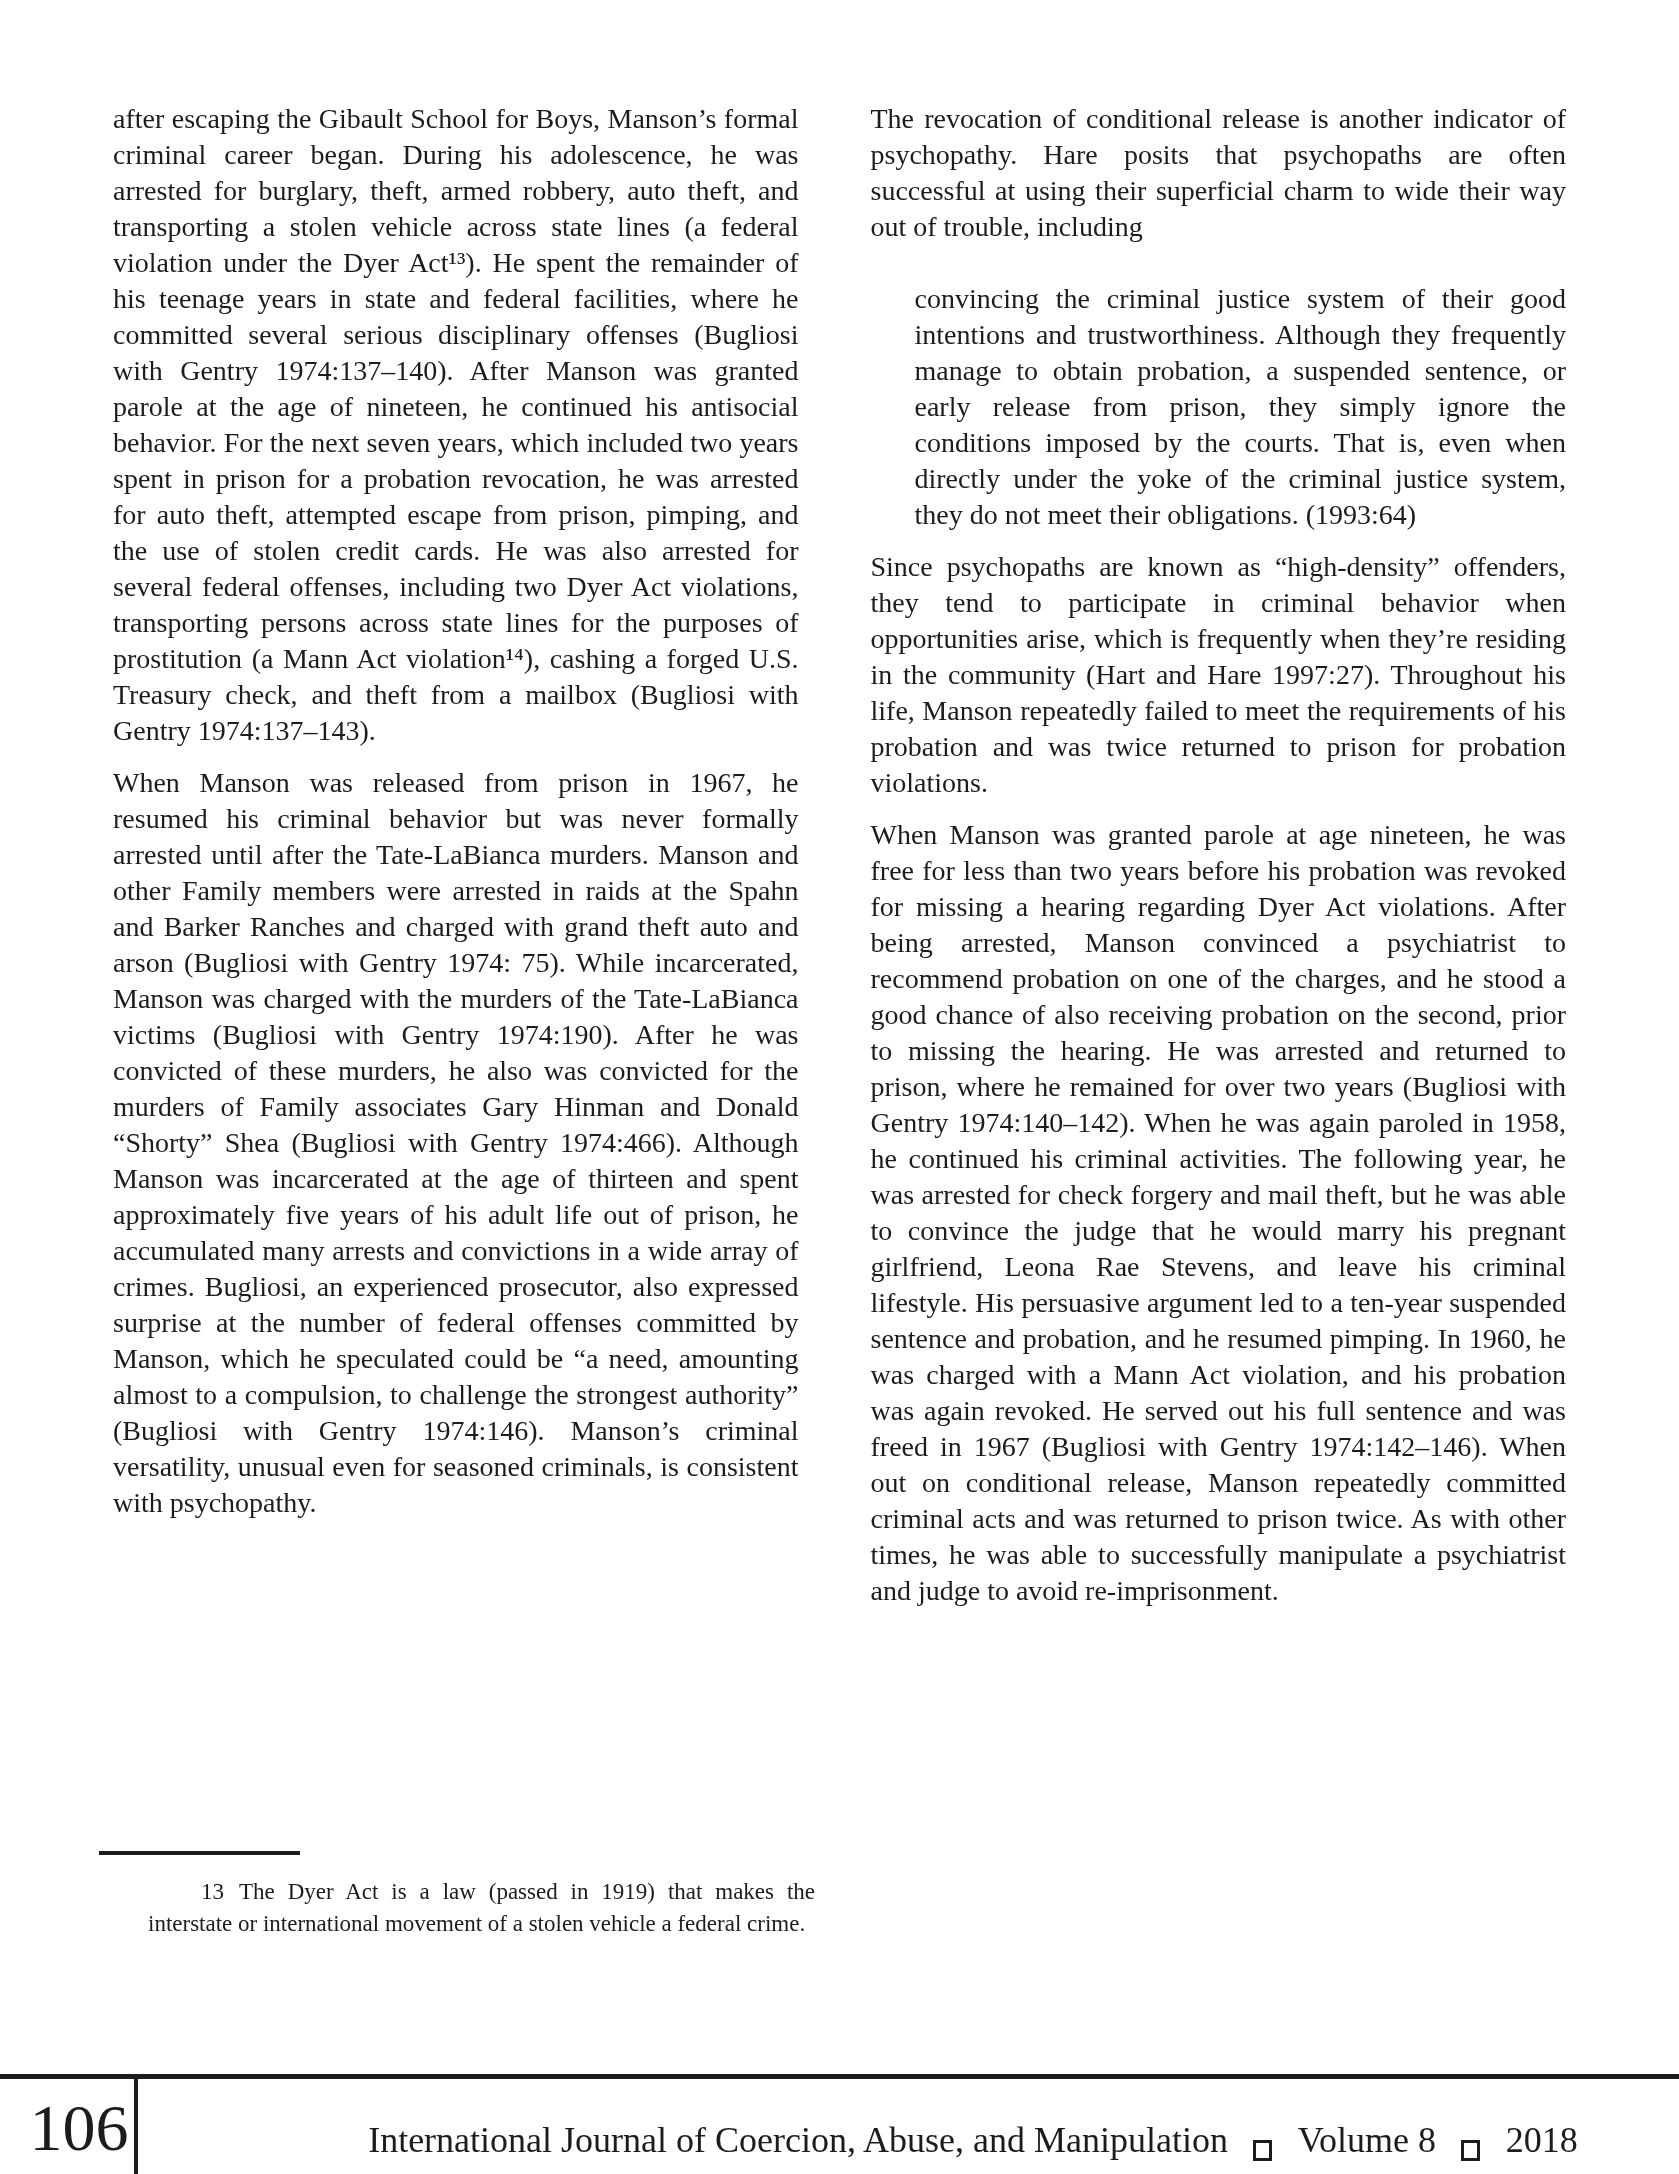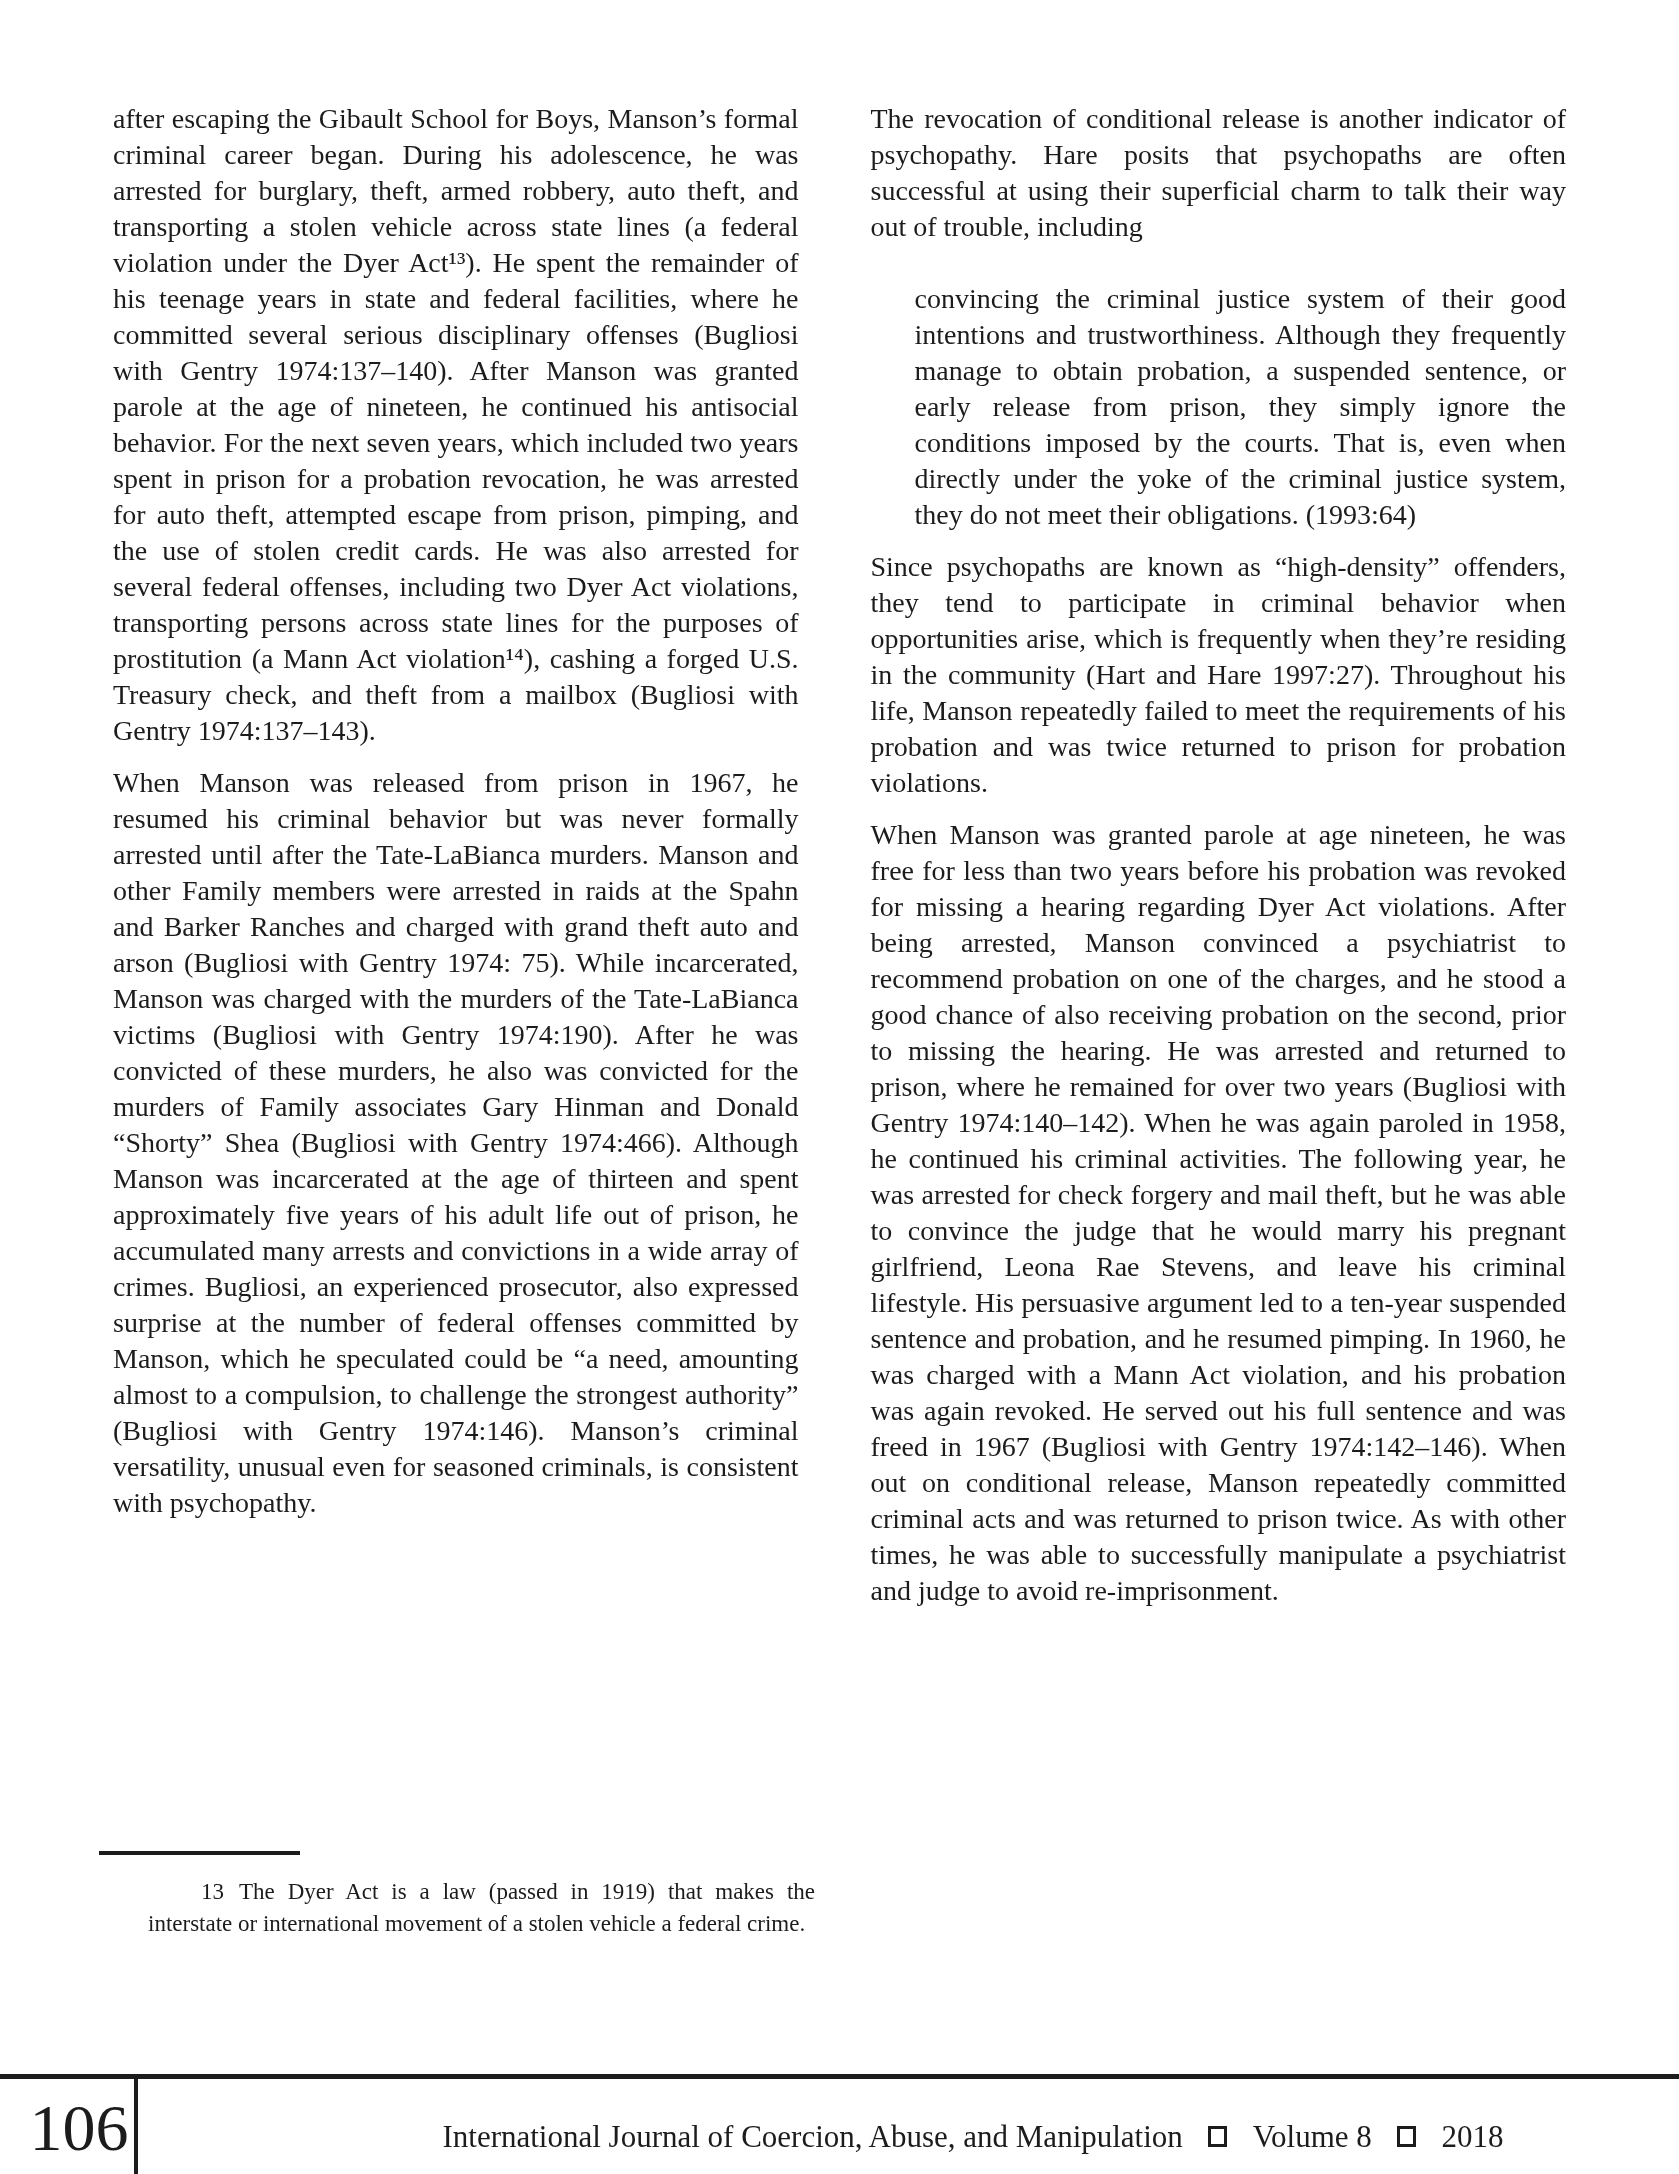--- a/index.html
+++ b/index.html
@@ -77,24 +77,24 @@
     text-align: center;
     font-size: 66px;
     line-height: 72px;
     padding-left: 12px;
   }
   .journal-line {
     position: absolute;
     left: 358px; top: 2112px;
     width: 1230px; height: 49px;
     display: flex;
-    align-items: center;
+    align-items: flex-end;
     justify-content: center;
     gap: 25.4px;
-    font-size: 31px;
+    font-size: 36px;
     white-space: nowrap;
   }
   .sq {
     display: inline-block;
     width: 13px; height: 15px;
     border: 3.3px solid #1c1c1c;
     flex: 0 0 auto;
   }
 </style>
 </head>
@@ -102,21 +102,21 @@
 
 <div class="page">
 
   <main class="columns">
     <section class="col col-left">
       <p class="para">after escaping the Gibault School for Boys, Manson’s formal criminal career began. During his adolescence, he was arrested for burglary, theft, armed robbery, auto theft, and transporting a stolen vehicle across state lines (a federal violation under the Dyer Act¹³). He spent the remainder of his teenage years in state and federal facilities, where he committed several serious disciplinary offenses (Bugliosi with Gentry 1974:137–140). After Manson was granted parole at the age of nineteen, he continued his antisocial behavior. For the next seven years, which included two years spent in prison for a probation revocation, he was arrested for auto theft, attempted escape from prison, pimping, and the use of stolen credit cards. He was also arrested for several federal offenses, including two Dyer Act violations, transporting persons across state lines for the purposes of prostitution (a Mann Act violation¹⁴), cashing a forged U.S. Treasury check, and theft from a mailbox (Bugliosi with Gentry 1974:137–143).</p>
       <p class="para">When Manson was released from prison in 1967, he resumed his criminal behavior but was never formally arrested until after the Tate-LaBianca murders. Manson and other Family members were arrested in raids at the Spahn and Barker Ranches and charged with grand theft auto and arson (Bugliosi with Gentry 1974: 75). While incarcerated, Manson was charged with the murders of the Tate-LaBianca victims (Bugliosi with Gentry 1974:190). After he was convicted of these murders, he also was convicted for the murders of Family associates Gary Hinman and Donald “Shorty” Shea (Bugliosi with Gentry 1974:466). Although Manson was incarcerated at the age of thirteen and spent approximately five years of his adult life out of prison, he accumulated many arrests and convictions in a wide array of crimes. Bugliosi, an experienced prosecutor, also expressed surprise at the number of federal offenses committed by Manson, which he speculated could be “a need, amounting almost to a compulsion, to challenge the strongest authority” (Bugliosi with Gentry 1974:146). Manson’s criminal versatility, unusual even for seasoned criminals, is consistent with psychopathy.</p>
     </section>
 
     <section class="col col-right">
-      <p class="para">The revocation of conditional release is another indicator of psychopathy. Hare posits that psychopaths are often successful at using their superficial charm to talk their way out of trouble, including</p>
+      <p class="para">The revocation of conditional release is another indicator of psychopathy. Hare posits that psychopaths are often successful at using their superficial charm to wide their way out of trouble, including</p>
       <blockquote class="quote">convincing the criminal justice system of their good intentions and trustworthiness. Although they frequently manage to obtain probation, a suspended sentence, or early release from prison, they simply ignore the conditions imposed by the courts. That is, even when directly under the yoke of the criminal justice system, they do not meet their obligations. (1993:64)</blockquote>
       <p class="para">Since psychopaths are known as “high-density” offenders, they tend to participate in criminal behavior when opportunities arise, which is frequently when they’re residing in the community (Hart and Hare 1997:27). Throughout his life, Manson repeatedly failed to meet the requirements of his probation and was twice returned to prison for probation violations.</p>
       <p class="para">When Manson was granted parole at age nineteen, he was free for less than two years before his probation was revoked for missing a hearing regarding Dyer Act violations. After being arrested, Manson convinced a psychiatrist to recommend probation on one of the charges, and he stood a good chance of also receiving probation on the second, prior to missing the hearing. He was arrested and returned to prison, where he remained for over two years (Bugliosi with Gentry 1974:140–142). When he was again paroled in 1958, he continued his criminal activities. The following year, he was arrested for check forgery and mail theft, but he was able to convince the judge that he would marry his pregnant girlfriend, Leona Rae Stevens, and leave his criminal lifestyle. His persuasive argument led to a ten-year suspended sentence and probation, and he resumed pimping. In 1960, he was charged with a Mann Act violation, and his probation was again revoked. He served out his full sentence and was freed in 1967 (Bugliosi with Gentry 1974:142–146). When out on conditional release, Manson repeatedly committed criminal acts and was returned to prison twice. As with other times, he was able to successfully manipulate a psychiatrist and judge to avoid re-imprisonment.</p>
     </section>
   </main>
 
   <aside class="footnotes">
     <div class="fn-rule"></div>
     <p class="footnote">
       <span class="fn-num">13</span><span>The Dyer Act is a law (passed in 1919) that makes the interstate or international movement of a stolen vehicle a federal crime.</span>

